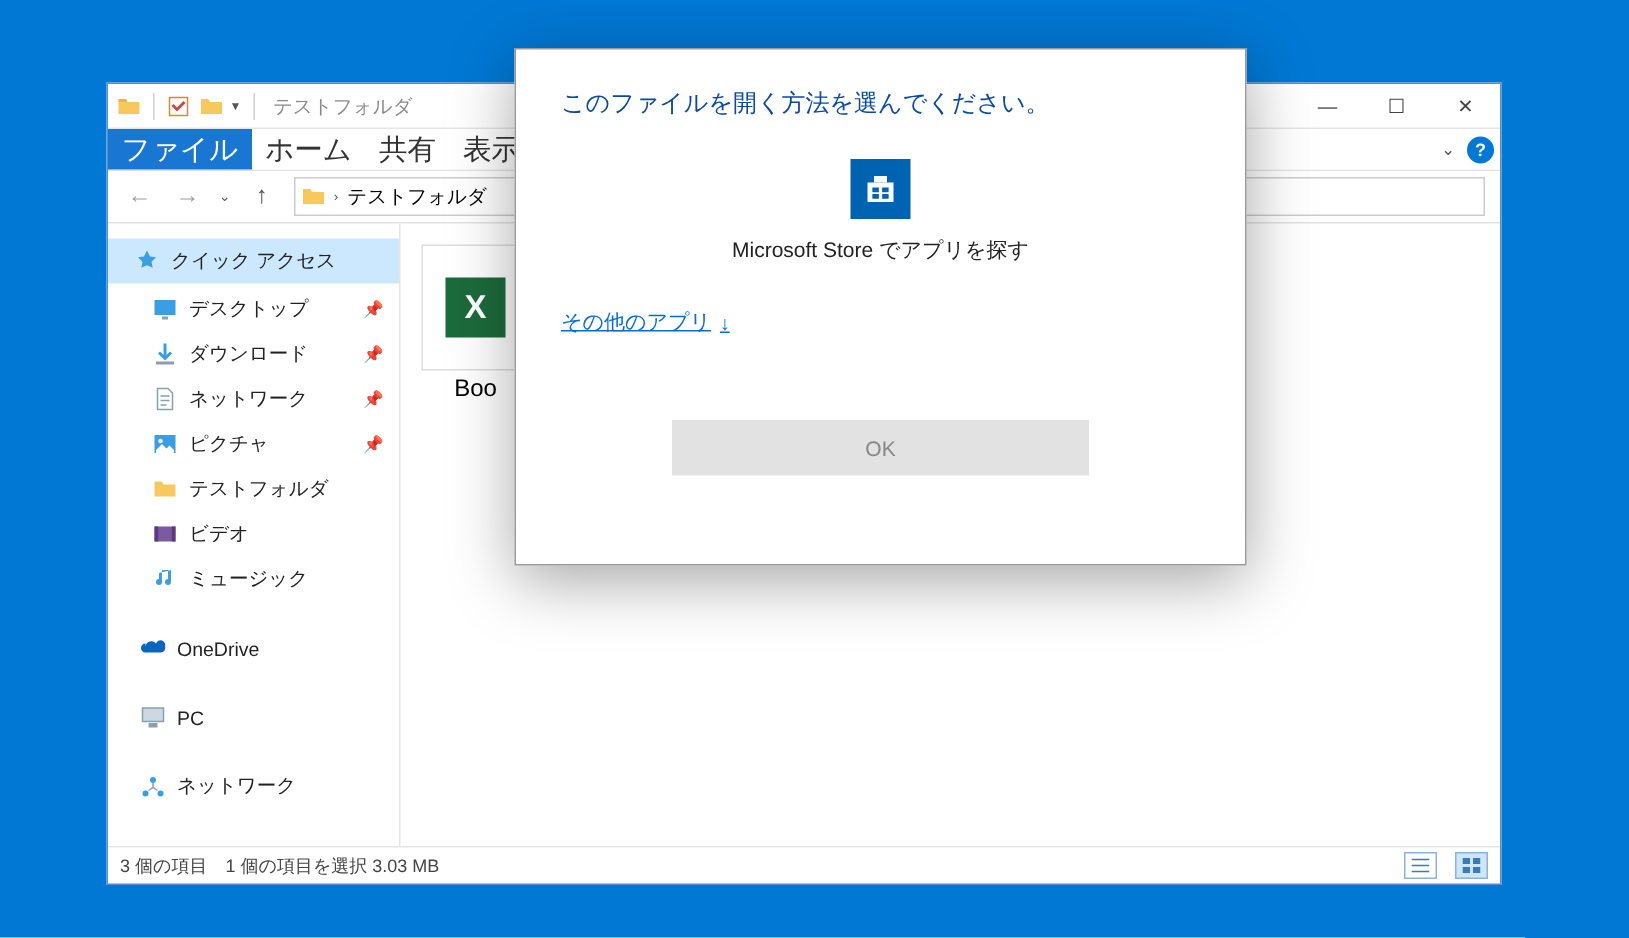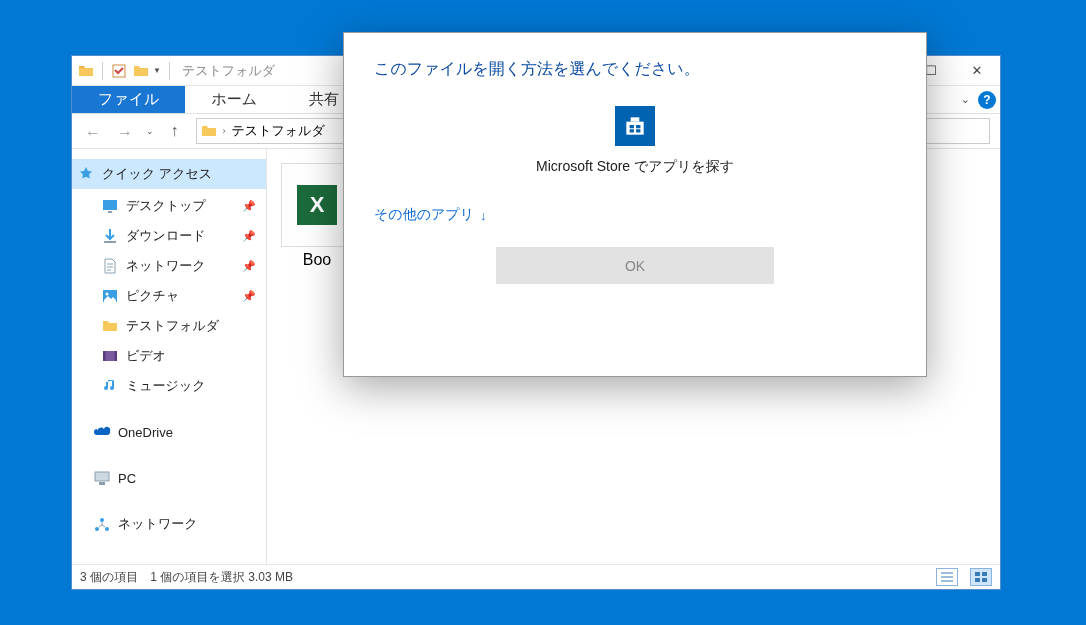--- a/index.html
+++ b/index.html
@@ -40,25 +40,25 @@
     .winbtn { width: 46px; height: 100%; display: flex; align-items: center; justify-content: center; color: #444; }
     .ribbon-tabs {
       height: 27px;
       display: flex;
       align-items: center;
       background: #fff;
       position: relative;
     }
     .tab {
       height: 100%;
-      padding: 0 26px;
+      padding: 0 9px;
       display: flex;
       align-items: center;
       color: #333;
-      font-size: 15px;
+      font-size: 19px;
     }
     .tab.file { background: #1976d2; color: #fff; }
     .ribbon-right { position: absolute; right: 4px; top: 0; height: 100%; display: flex; align-items: center; gap: 8px; }
     .chevron { font-size: 11px; color: #555; }
     .help-icon {
       width: 18px; height: 18px; border-radius: 50%;
       background: #0078d4; color: #fff;
       display: flex; align-items: center; justify-content: center;
       font-size: 12px; font-weight: bold;
     }
@@ -97,21 +97,21 @@
       overflow: hidden;
     }
     .side-item {
       height: 30px;
       display: flex;
       align-items: center;
       padding-left: 28px;
       position: relative;
       color: #222;
     }
-    .side-item.header { padding-left: 4px; background: #cce8ff; margin-bottom: 2px; }
+    .side-item.header { padding-left: 16px; background: #cce8ff; margin-bottom: 2px; }
     .side-item .pin { position: absolute; right: 10px; color: #7a7a7a; font-size: 11px; }
     .side-item .icon { width: 20px; margin-right: 6px; display: flex; align-items: center; justify-content: center; }
     .side-section { margin-top: 16px; }
     .side-section .side-item { padding-left: 20px; }
     .content {
       flex: 1;
       padding: 14px 10px;
       display: flex;
       align-items: flex-start;
       gap: 20px;
@@ -140,38 +140,38 @@
       font-size: 12px;
       color: #444;
     }
     .statusbar .spacer { flex: 1; }
     .viewbtn { width: 22px; height: 18px; border: 1px solid #8ab3e0; display: flex; align-items: center; justify-content: center; font-size: 10px; }
     .viewbtn.active { background: #cee5fb; }
     
     .dialog {
       position: absolute;
       left: 343px; top: 32px;
-      width: 584px; height: 345px;
+      width: 488px; height: 345px;
       background: #fff;
       border: 1px solid #999;
       box-shadow: 0 10px 40px rgba(0,0,0,0.35);
       padding: 26px 30px 34px 30px;
     }
     .dlg-heading { font-size: 16px; color: #0a4aa0; margin-bottom: 22px; }
     .dlg-option {
       display: flex; align-items: center; gap: 12px;
       padding: 4px 0; margin-bottom: 26px; flex-direction: column;
     }
     .store-icon {
       width: 40px; height: 40px; background: #0063b1;
       display: flex; align-items: center; justify-content: center;
     }
     .store-icon svg { width: 26px; height: 26px; }
     .dlg-opt-label { font-size: 14px; color: #222; }
-    .more-apps { color: #0a6bd4; font-size: 14px; margin-bottom: 23px; display: flex; align-items: center; gap: 6px; }
+    .more-apps { color: #0a6bd4; font-size: 14px; margin-bottom: 56px; display: flex; align-items: center; gap: 6px; text-decoration: underline; }
     .more-apps .arrow { font-size: 13px; }
     .always-row { display: flex; align-items: center; gap: 12px; margin-bottom: 30px; }
     .checkbox { width: 20px; height: 20px; border: 2px solid #222; display: flex; align-items: center; justify-content: center; }
     .checkbox svg { width: 14px; height: 12px; }
     .always-label { font-size: 14px; color: #222; }
     .ok-wrap { text-align: center; }
     .ok-btn {
       width: 278px; height: 37px;
       background: #e2e2e2; color: #888;
       display: inline-flex; align-items: center; justify-content: center;

